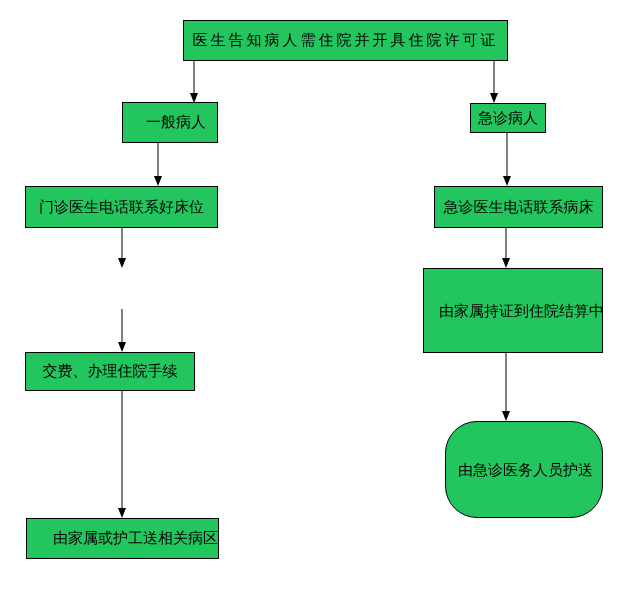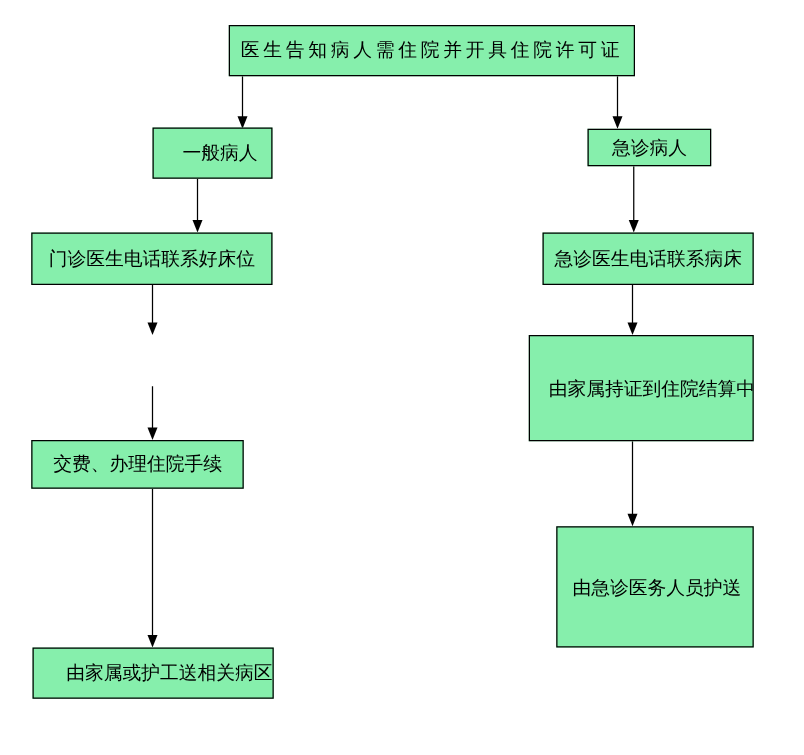--- a/index.html
+++ b/index.html
@@ -19,21 +19,21 @@
     position: absolute;
     left: 0;
     top: 0;
     width: 643px;
     height: 604px;
   }
   .node {
     position: absolute;
     box-sizing: border-box;
     border: 1px solid #000000;
-    background: #86efac;
+    background: #22c55e;
     color: #000000;
     font-size: 15px;
     display: flex;
     align-items: center;
     justify-content: center;
     white-space: nowrap;
   }
   .node .lbl {
     white-space: nowrap;
   }
@@ -46,27 +46,27 @@
     line-height: 42px;
     height: 42px;
     white-space: nowrap;
   }
   #node-start .lbl {
     letter-spacing: 3px;
   }
   
   #node-start          { left: 183px; top: 20px;  width: 325px; height: 41px; }
   #node-general        { left: 122px; top: 102px; width: 96px;  height: 41px; padding-left: 12px; }
-  #node-emergency      { left: 470px; top: 103px; width: 99px;  height: 30px; }
+  #node-emergency      { left: 470px; top: 103px; width: 76px;  height: 30px; }
   #node-outpatient     { left: 25px;  top: 186px; width: 193px; height: 42px; }
   #node-er-call        { left: 434px; top: 186px; width: 169px; height: 42px; }
   #node-hold-cert      { left: 25px;  top: 268px; width: 193px; height: 41px; }
   #node-family-cert    { left: 423px; top: 268px; width: 180px; height: 85px; padding-left: 15px; }
   #node-pay            { left: 25px;  top: 352px; width: 170px; height: 39px; }
-  #node-er-escort      { left: 445px; top: 421px; width: 158px; height: 97px; padding-left: 12px; }
+  #node-er-escort      { left: 445px; top: 421px; width: 158px; height: 97px; padding-left: 12px; border-radius: 32px; }
   #node-family-escort  { left: 26px;  top: 518px; width: 193px; height: 41px; justify-content: flex-end; }
 </style>
 </head>
 <body>
 
 <div id="canvas">
 
   <svg id="connectors" viewBox="0 0 643 604" xmlns="http://www.w3.org/2000/svg">
 
     <g>

